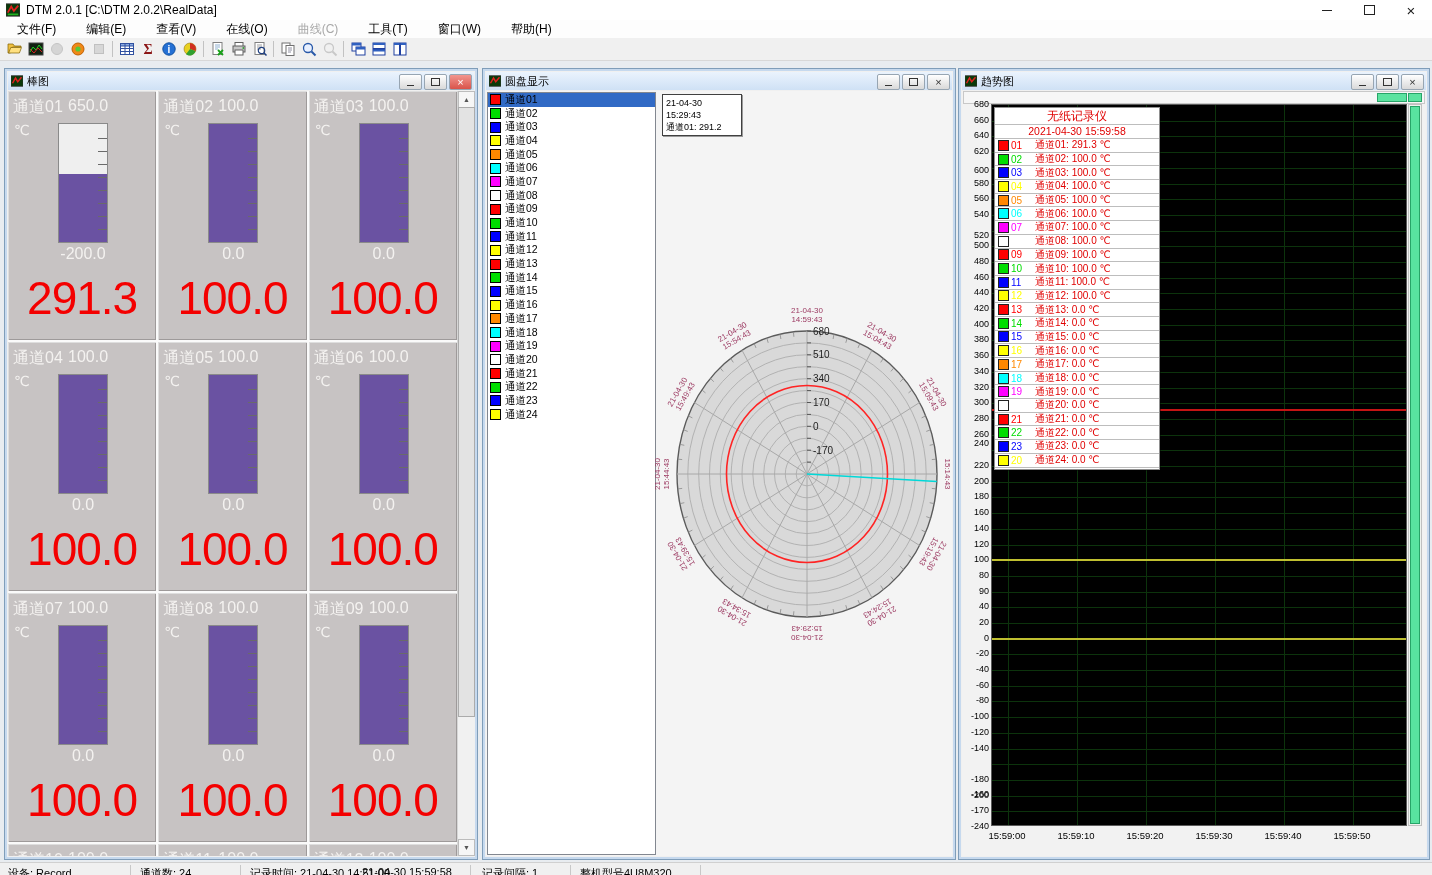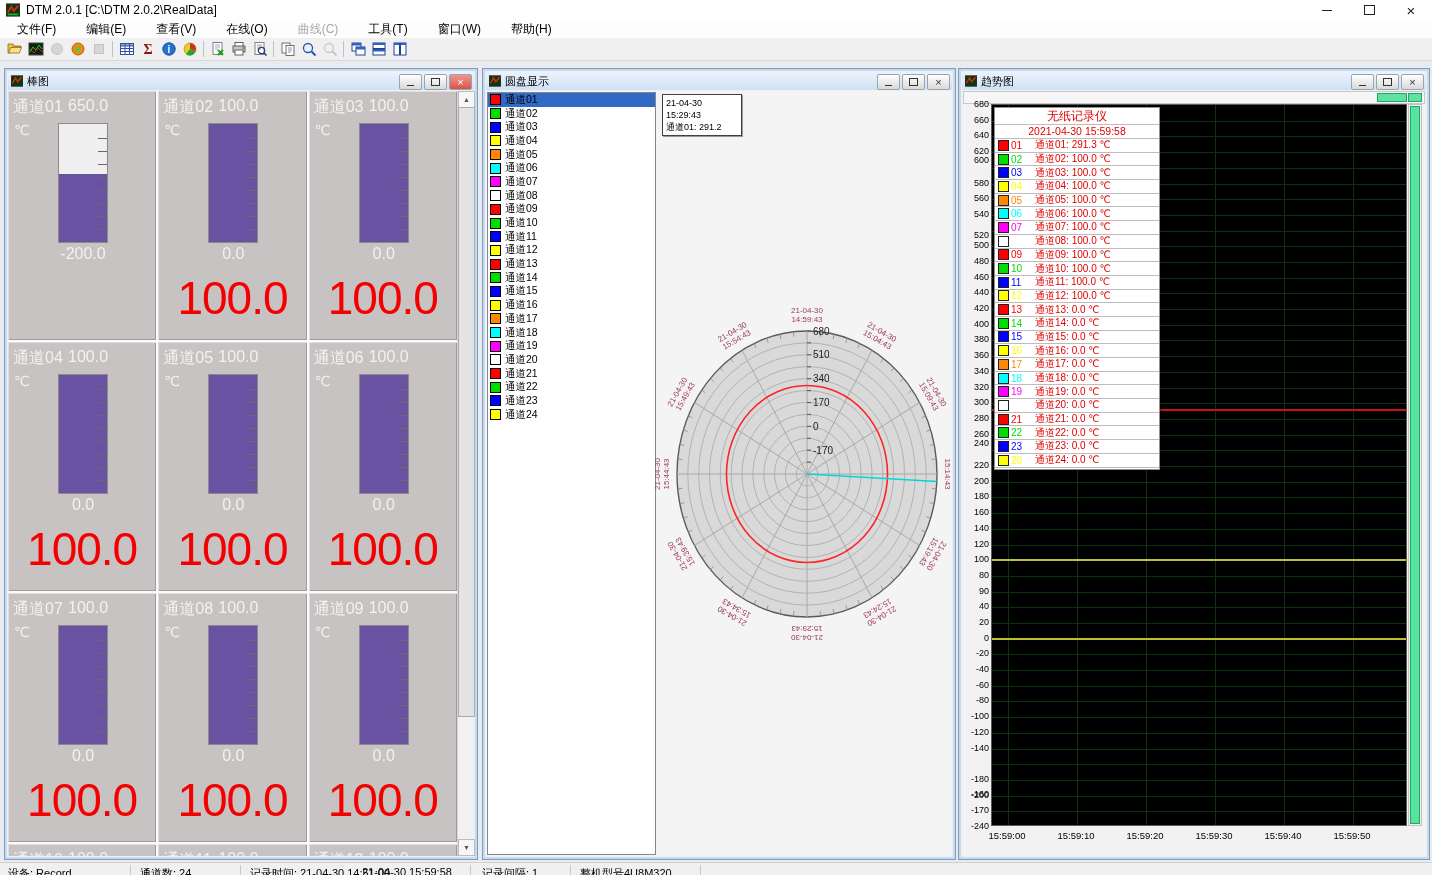--- a/index.html
+++ b/index.html
@@ -275,20 +275,21 @@
       <div id="bar-grid">
         <div class="cell">
           <div class="c-name">通道01</div>
           <div class="c-max">650.0</div>
           <div class="c-unit">℃</div>
           <div class="c-track">
             <div class="c-fill" style="height:57.8%"></div>
             <div class="c-ticks"></div>
           </div>
           <div class="c-min">-200.0</div>
+          <div class="c-val">291.3</div>
         </div>
         <div class="cell">
           <div class="c-name">通道02</div>
           <div class="c-max">100.0</div>
           <div class="c-unit">℃</div>
           <div class="c-track">
             <div class="c-fill" style="height:100.0%"></div>
             <div class="c-ticks"></div>
           </div>
           <div class="c-min">0.0</div>
@@ -642,21 +643,21 @@
   <div id="trend-content">
     <div class="hsb">
       <div class="hthumb"></div>
       <div class="hblock"></div>
     </div>
     <div id="trend-ylabels">
         <div class="ylab" style="top:8.0px">680</div>
         <div class="ylab" style="top:23.7px">660</div>
         <div class="ylab" style="top:39.4px">640</div>
         <div class="ylab" style="top:55.1px">620</div>
-        <div class="ylab" style="top:64px">600</div>
+        <div class="ylab" style="top:74px">600</div>
         <div class="ylab" style="top:86.5px">580</div>
         <div class="ylab" style="top:102.2px">560</div>
         <div class="ylab" style="top:117.9px">540</div>
         <div class="ylab" style="top:139px">520</div>
         <div class="ylab" style="top:149.3px">500</div>
         <div class="ylab" style="top:165.0px">480</div>
         <div class="ylab" style="top:180.7px">460</div>
         <div class="ylab" style="top:196.3px">440</div>
         <div class="ylab" style="top:212.0px">420</div>
         <div class="ylab" style="top:227.7px">400</div>

